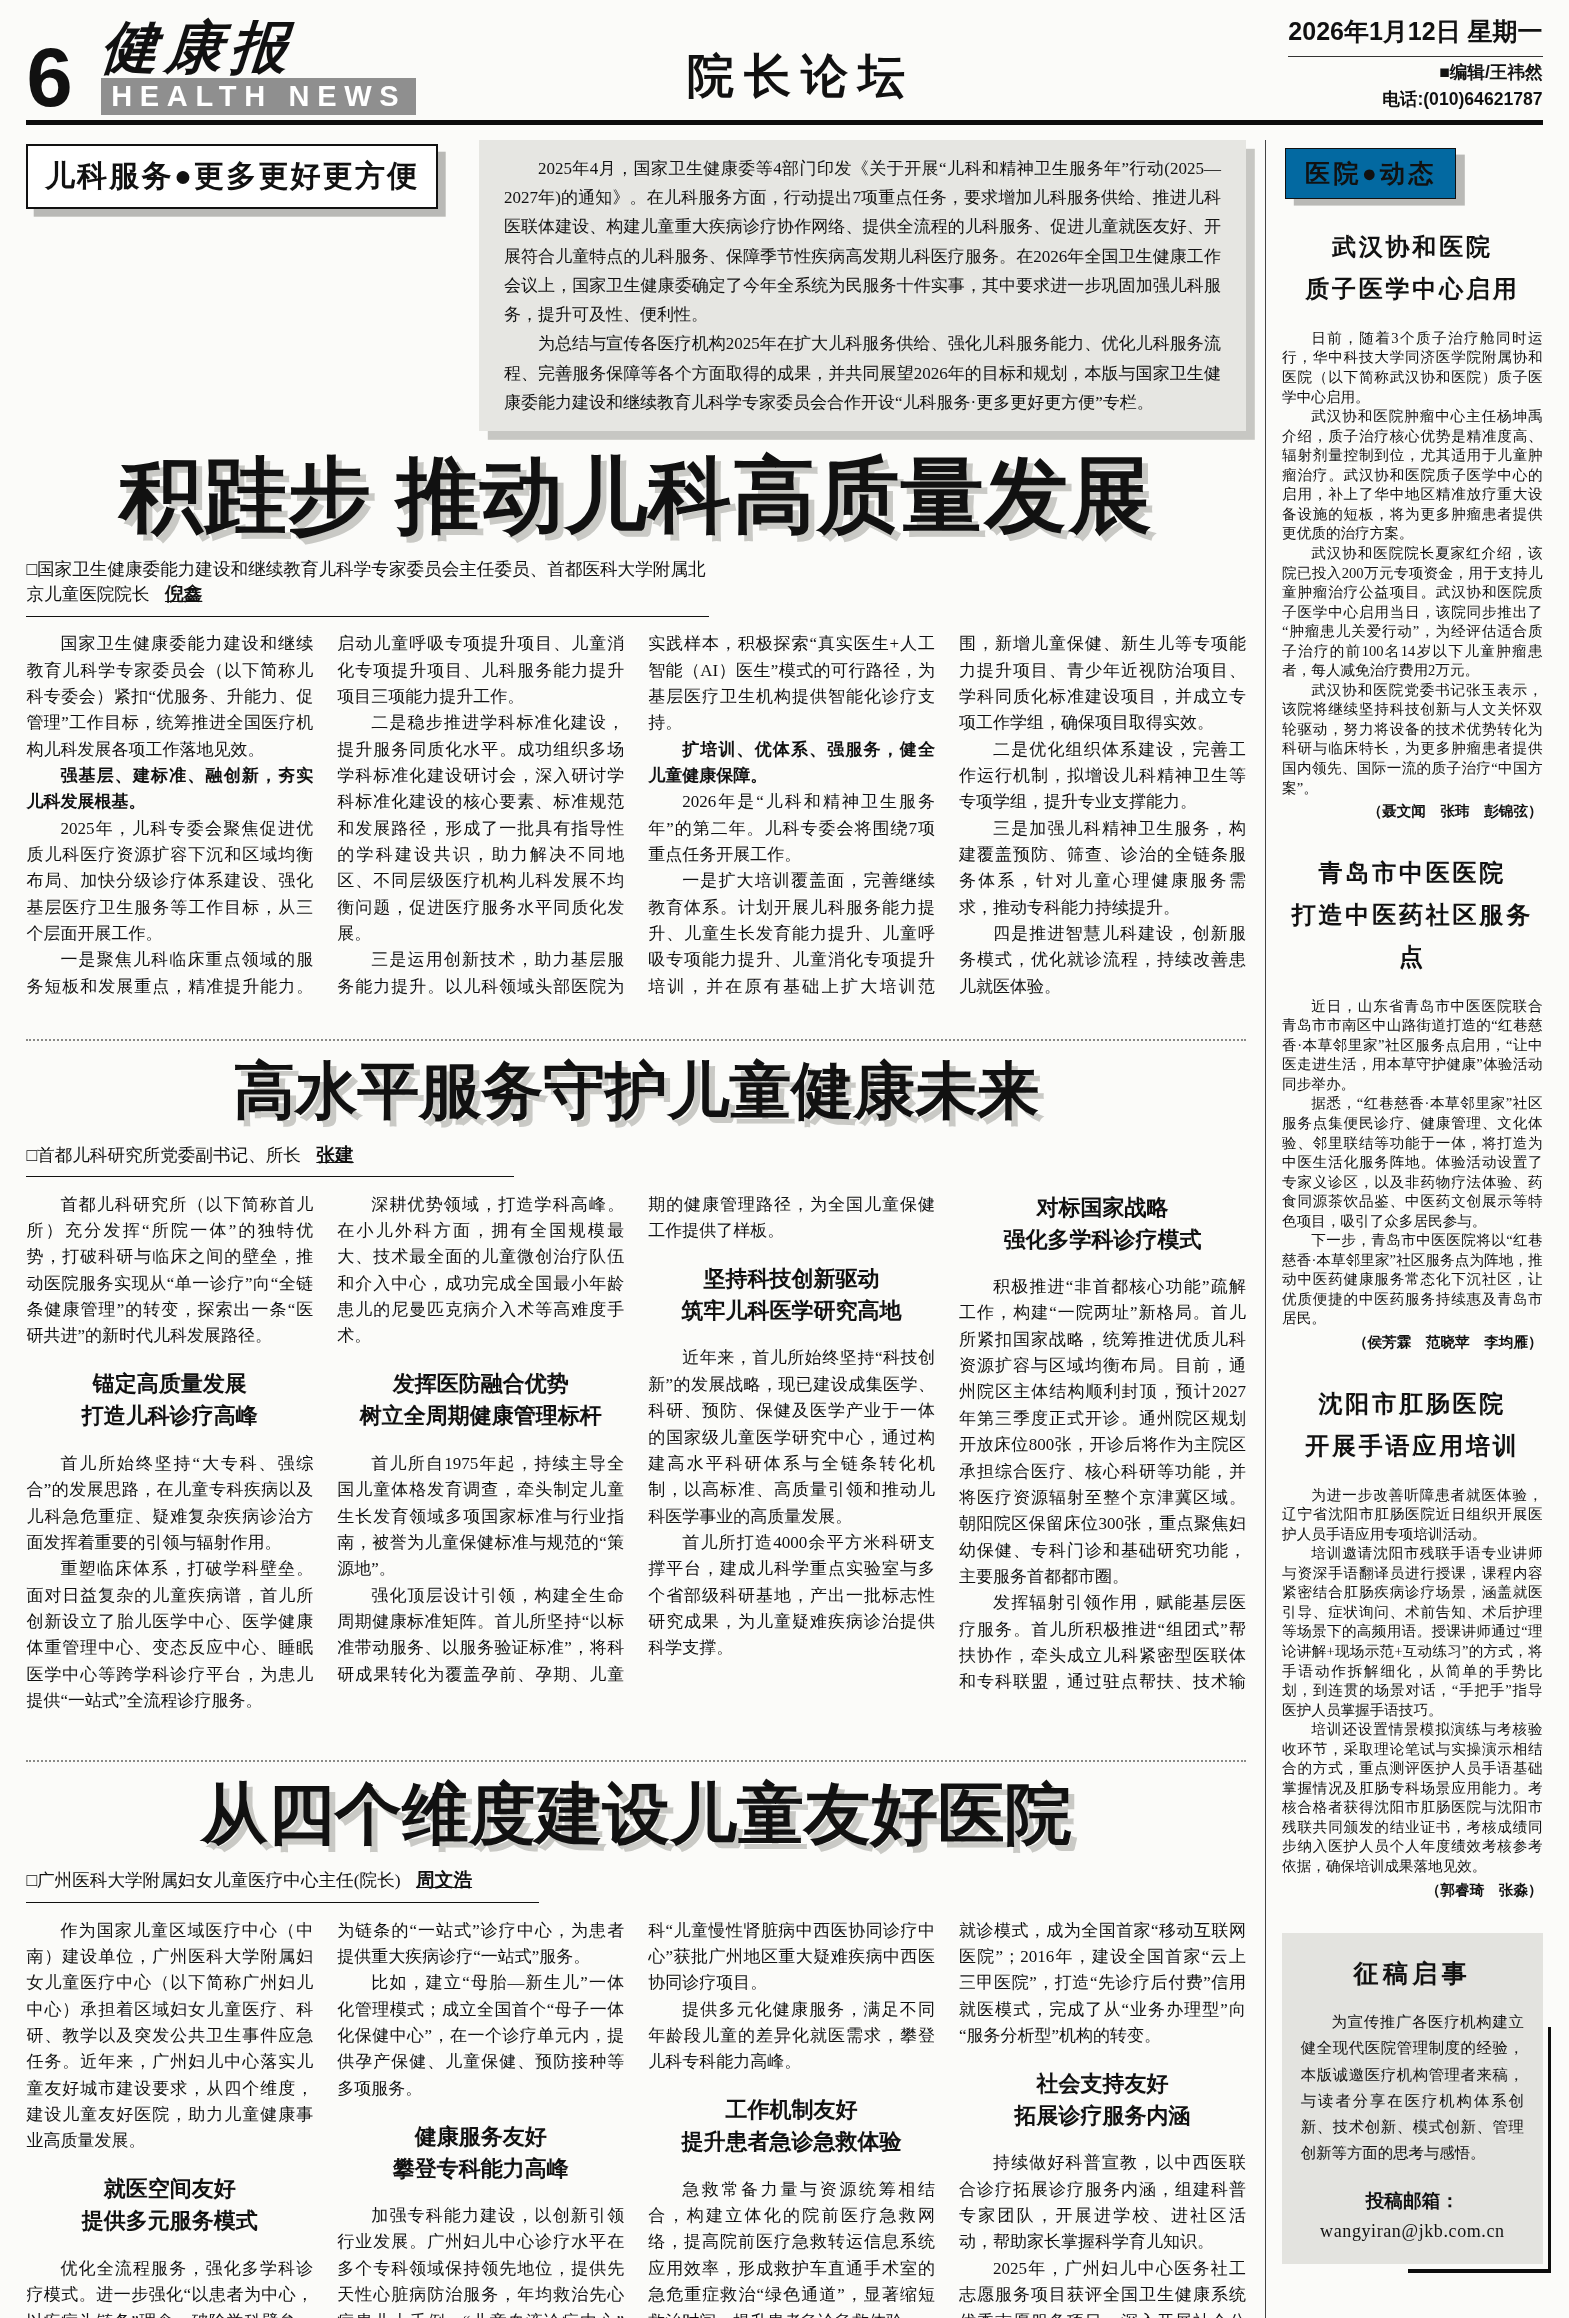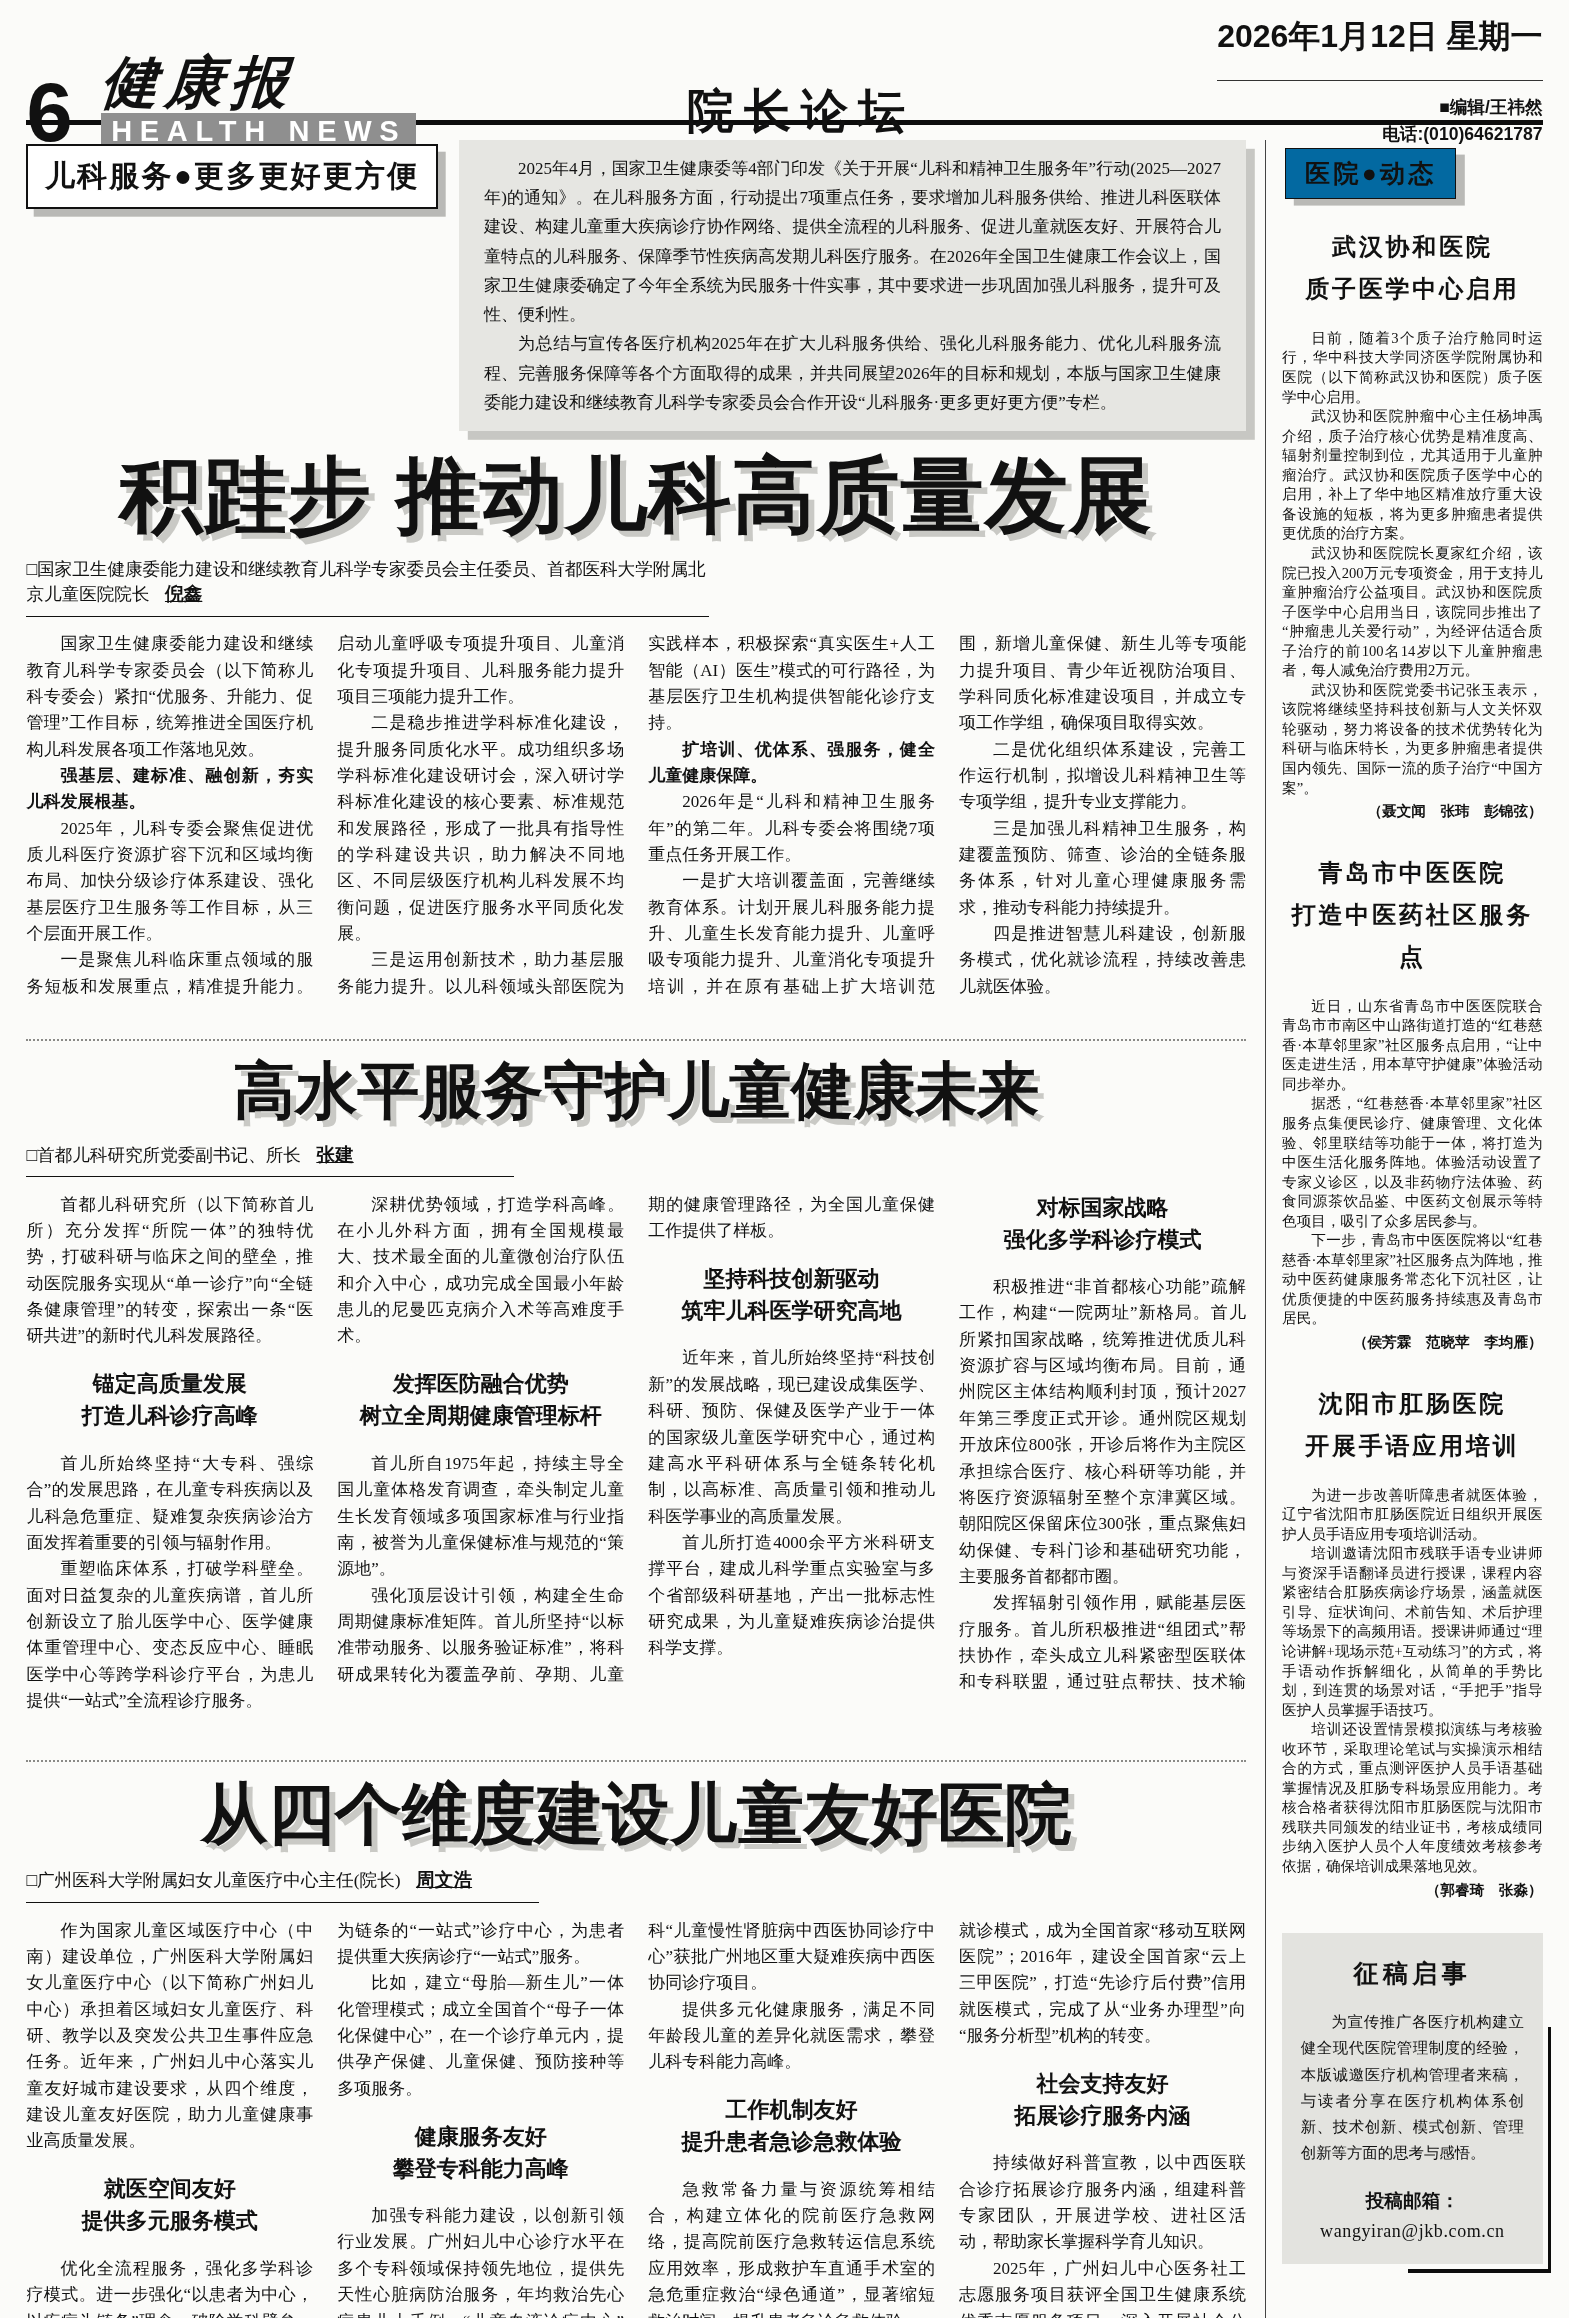--- a/index.html
+++ b/index.html
@@ -10,30 +10,30 @@
   
   .hdr { display:grid; grid-template-columns: 385px 1fr 352px; align-items:end; height:100px; }
   .hdr-left { display:flex; align-items:flex-end; gap:14.3px; }
   .page-num { font-family:"Liberation Sans",sans-serif; font-weight:900; font-size:83px; line-height:0.9; }
   .logo-divider { width:1.7px; height:83px; background:#999; }
   .masthead-wrap { display:flex; flex-direction:column; }
   .masthead { font-size:57px; font-weight:bold; font-style:italic; letter-spacing:7.7px; line-height:1.05; transform:skewX(-4deg); }
   .masthead-en { background:#8f8f8f; color:#fff; font-family:"Liberation Sans",sans-serif; font-weight:bold; font-size:29px; letter-spacing:7.7px; padding:2.2px 10px; width:max-content; }
   .section-title { text-align:center; font-family:"Liberation Sans",sans-serif; font-weight:900; font-size:47px; letter-spacing:10px; padding-bottom:7.7px; }
   .hdr-right { text-align:right; font-family:"Liberation Sans",sans-serif; padding-bottom:3.3px; }
-  .hdr-date { font-size:32px; font-weight:900; border-bottom:1.7px solid #333; padding-bottom:21px; margin-bottom:13px; display:inline-block; }
+  .hdr-date { font-size:25px; font-weight:900; border-bottom:1.7px solid #333; padding-bottom:8px; margin-bottom:2px; display:inline-block; }
   .hdr-editor, .hdr-phone { font-size:17.6px; font-weight:bold; line-height:1.5; }
   .black-rule { height:5.5px; background:#0d0d0d; margin-top:4.4px; }
 
   
   .main { display:grid; grid-template-columns:1fr 278px; column-gap:18.7px; margin-top:14.3px; }
   .sidebar { border-left:1.1px solid #444; padding-left:16.5px; }
 
   
-  .rowA { display:flex; gap:21px; align-items:flex-start; }
+  .rowA { display:flex; gap:41px; align-items:flex-start; }
   .col-banner { border:2.2px solid #111; background:#fff; box-shadow:7.7px 7.7px 0 #b9b9b6; font-size:30px; font-weight:bold; letter-spacing:2.2px; padding:10px 16.5px; white-space:nowrap; margin-top:4.4px; }
   .intro-box { background:#e6e6e2; box-shadow:8.8px 8.8px 0 #c7c7c3; padding:14.3px 25px; flex:1; }
   .intro-box p { font-size:17px; line-height:1.72; text-align:justify; text-indent:2em; }
 
   
   .headline { font-family:"Liberation Sans",sans-serif; font-weight:900; text-align:center; text-shadow:6px 6px 0 #c9c9c5; line-height:1.12; }
   .h1-size { font-size:83px; letter-spacing:1.1px; margin:18.7px 0 14.3px 0; }
   .h2-size { font-size:62px; margin:14.3px 0 16.5px 0; }
   .h3-size { font-size:67px; margin:14.3px 0 16.5px 0; }
   .byline { font-size:17.6px; border-bottom:1.7px solid #111; padding-bottom:8.8px; margin-bottom:14.3px; }

